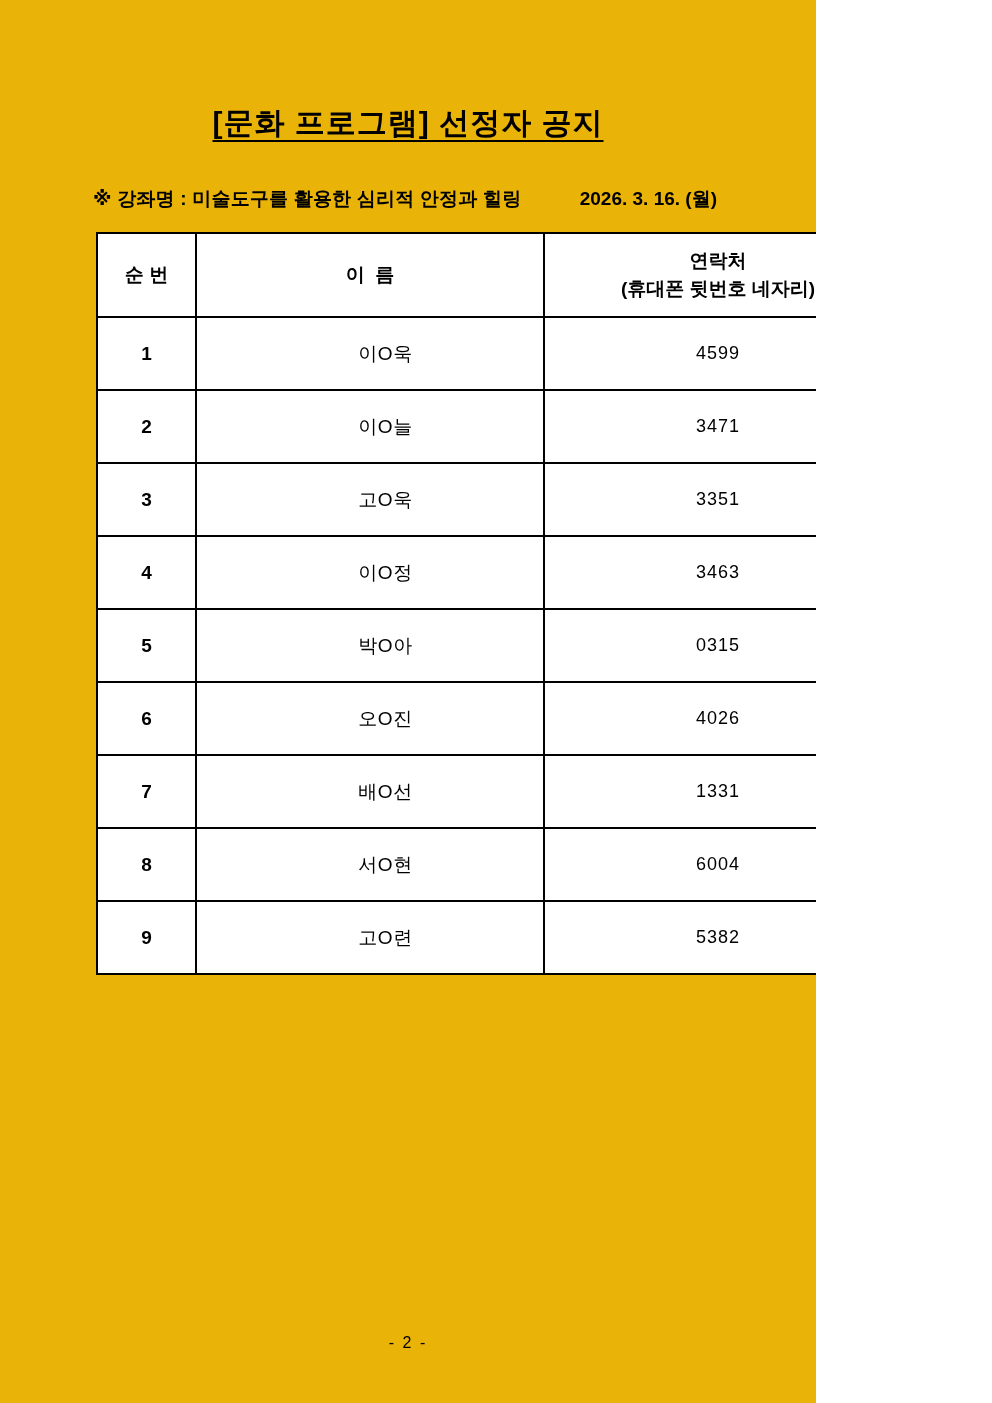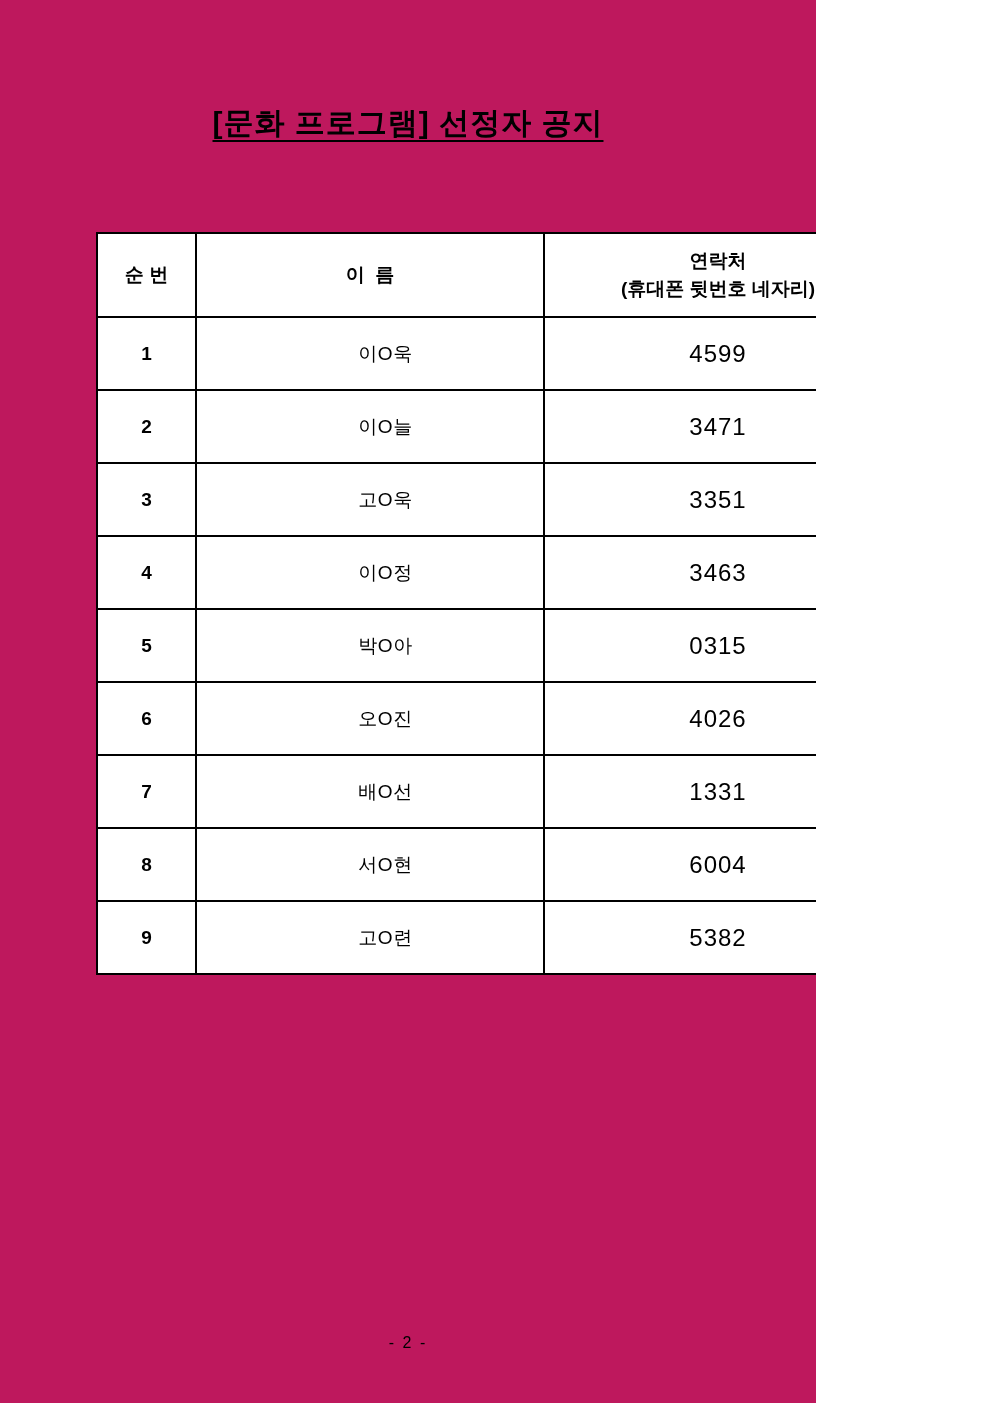--- a/index.html
+++ b/index.html
@@ -5,21 +5,21 @@
   * { margin: 0; padding: 0; box-sizing: border-box; }
   html, body { background: #ffffff; }
   body {
     font-family: "Liberation Sans", "DejaVu Sans", sans-serif;
     color: #000000;
   }
   .page {
     position: relative;
     width: 816px;
     height: 1403px;
-    background: #be185d;
+    background: #eab308;
     overflow: hidden;
     text-decoration: underline;
   }
   .title {
     position: absolute;
     top: 103px;
     left: 0;
     width: 100%;
     text-align: center;
     font-size: 30px;
@@ -74,21 +74,21 @@
     font-size: 19px;
     font-weight: bold;
   }
   td.cell-name {
     font-size: 19px;
     font-weight: normal;
     letter-spacing: 0.5px;
     padding-left: 31px;
   }
   td.cell-phone {
-    font-size: 24px;
+    font-size: 18px;
     font-weight: normal;
     letter-spacing: 1px;
   }
   .footer {
     position: absolute;
     top: 1334px;
     left: 0;
     width: 100%;
     text-align: center;
     font-size: 16px;
@@ -96,20 +96,24 @@
     white-space: pre;
   }
 </style>
 </head>
 <body>
 
 <div class="page">
 
   <h1 class="title"><span class="underline">[문화 프로그램] 선정자 공지</span></h1>
 
+  <div class="subtitle-row">
+    <span class="course">※ 강좌명 : 미술도구를 활용한 심리적 안정과 힐링</span>
+    <span class="date">2026. 3. 16. (월)</span>
+  </div>
 
   <table class="selectee-table">
     <colgroup>
       <col class="col-no">
       <col class="col-name">
       <col class="col-contact">
     </colgroup>
     <thead>
       <tr class="header-row">
         <th>순 번</th>

